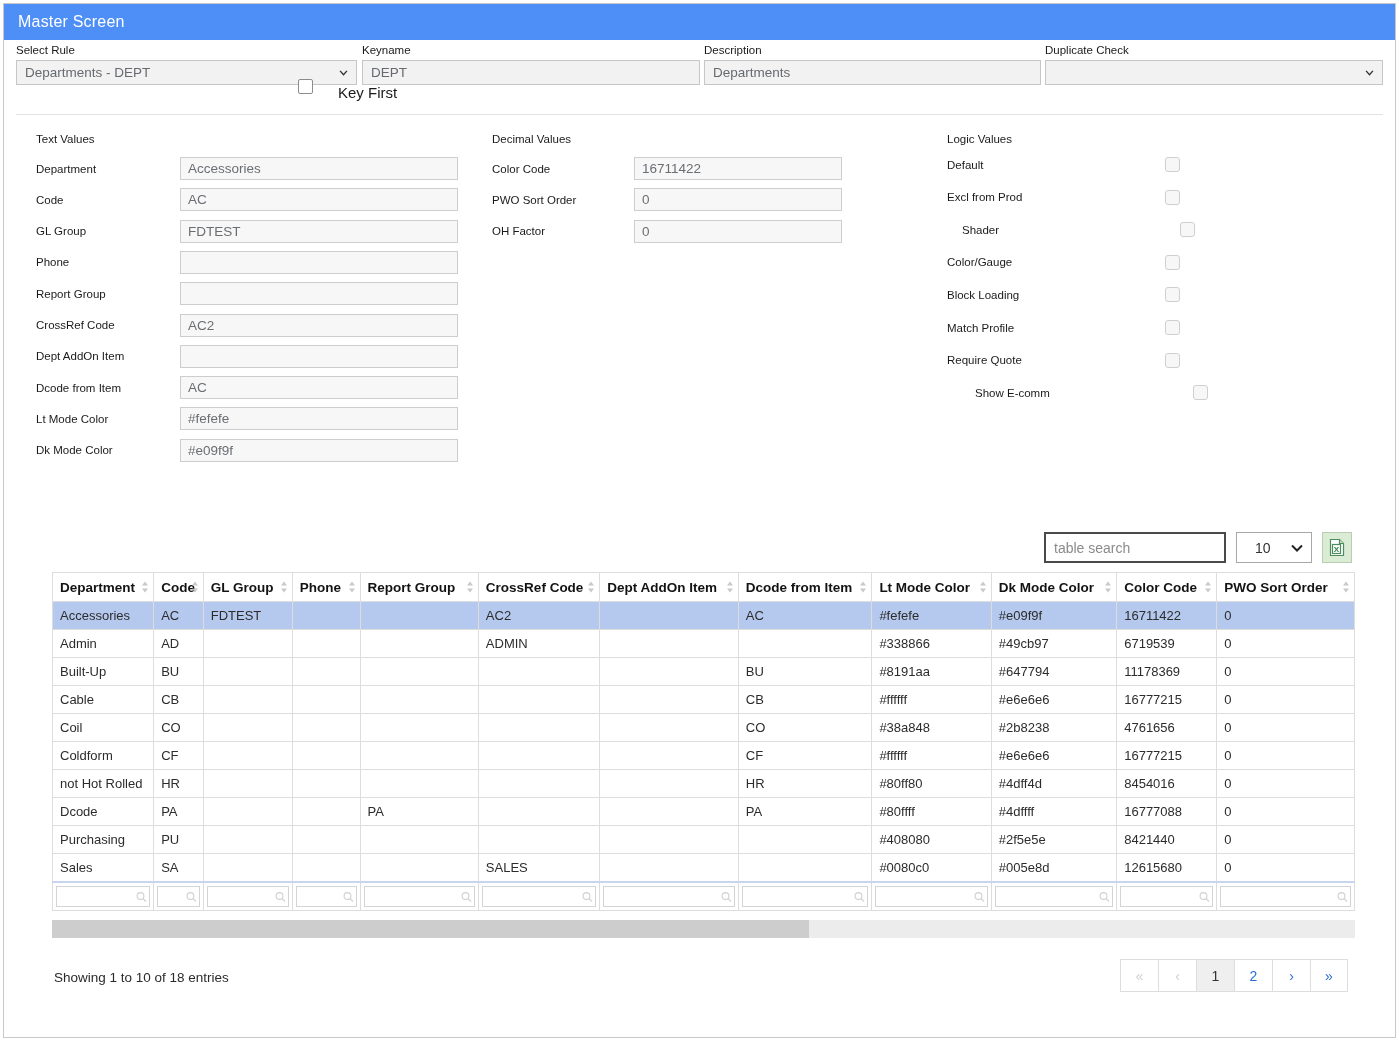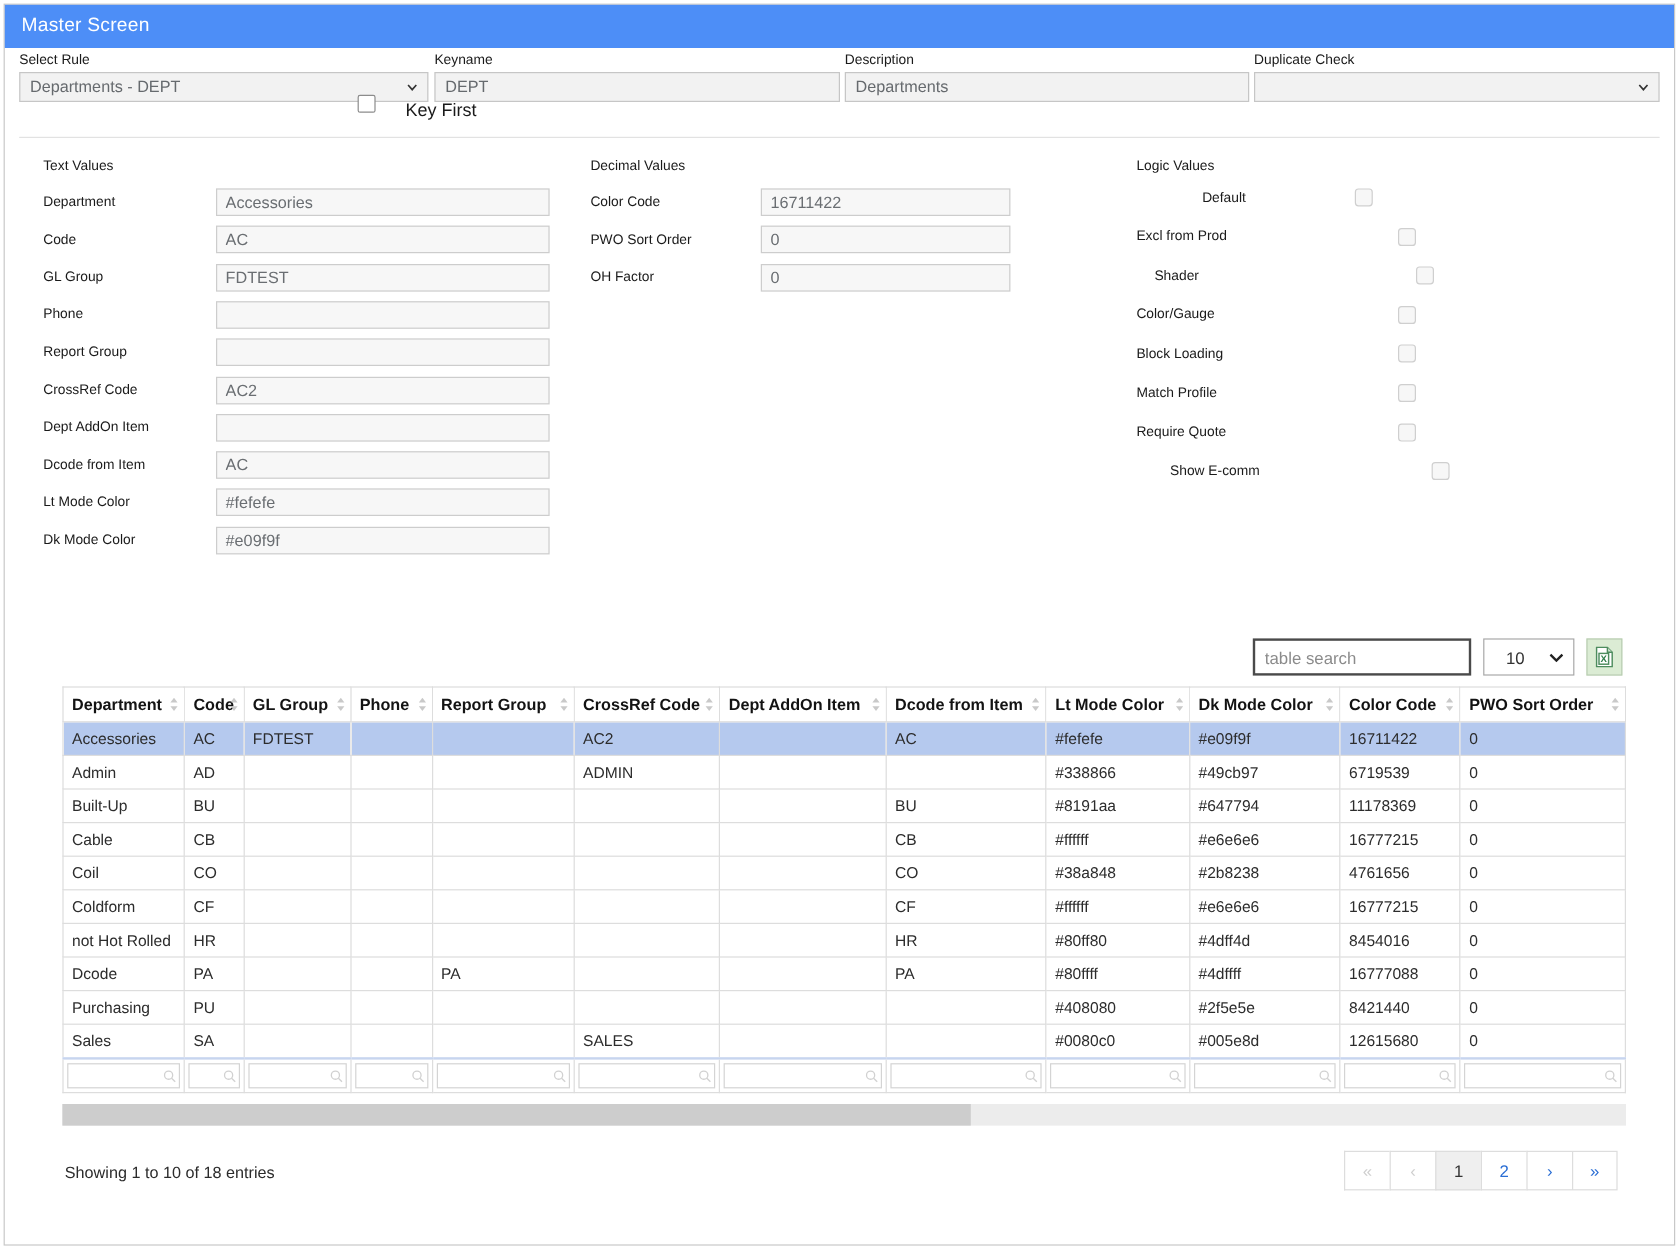--- a/index.html
+++ b/index.html
@@ -388,21 +388,21 @@
           <input type="text" class="dinput" value="0" style="width: 208px;">
         </div>
         <div class="drow" style="left: 488px; top: 104.6px;">
           <span class="dlbl" style="width: 142px;">OH Factor</span>
           <input type="text" class="dinput" value="0" style="width: 208px;">
         </div>
       </div>
 
     <span class="sect-title" style="left:943px; top:18px;">Logic Values</span>
     <div id="logic-fields">
-        <div class="drow" style="left: 907px; top: 42px; text-align: center;">
+        <div class="drow" style="left: 943px; top: 42px;">
           <span class="dlbl" style="width: 218px;">Default</span>
           <div class="chk"></div>
         </div>
         <div class="drow" style="left: 943px; top: 74.6px; justify-content: center;">
           <span class="dlbl" style="width: 218px;">Excl from Prod</span>
           <div class="chk"></div>
         </div>
         <div class="drow" style="left: 943px; top: 107.2px;">
           <span class="dlbl" style="width: 218px; margin-left: 15px;">Shader</span>
           <div class="chk"></div>

